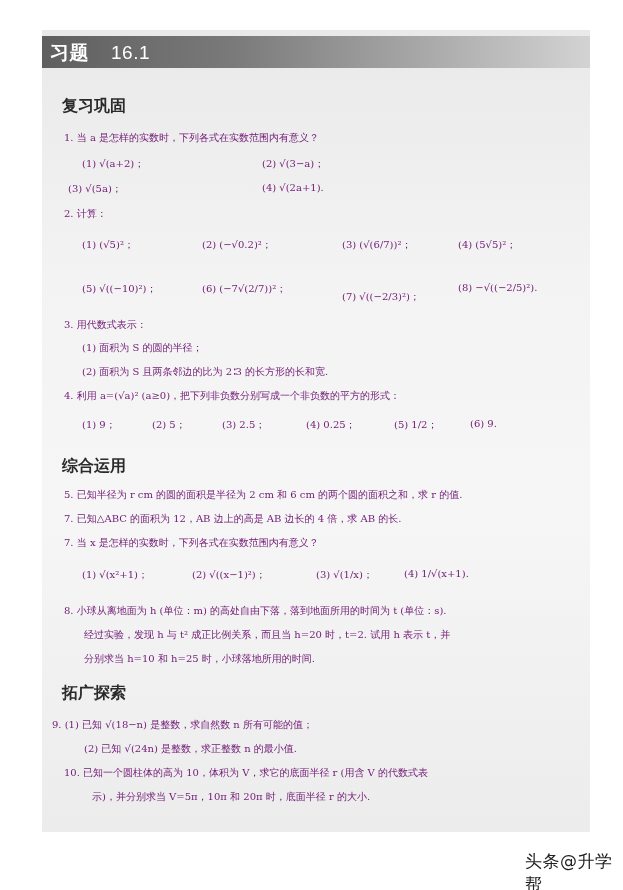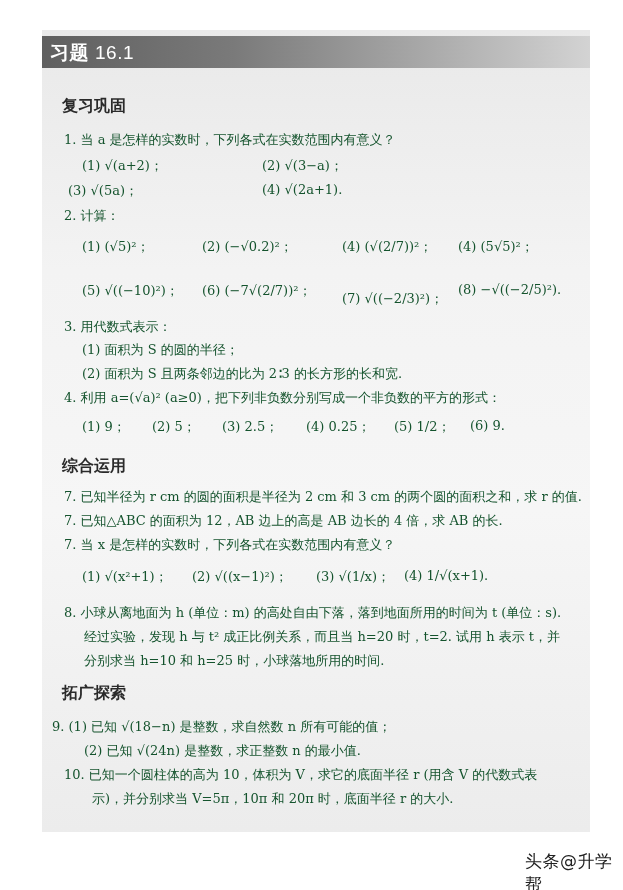--- a/index.html
+++ b/index.html
@@ -12,26 +12,26 @@
     background: linear-gradient(180deg,#e9e9e9 0%,#f3f3f3 30%,#f6f6f6 60%,#ececec 100%);
   }
   .title-bar {
     position:absolute; left:42px; top:36px; width:548px; height:32px;
     background: linear-gradient(90deg,#5f5f5f 0%,#7a7a7a 35%,#a9a9a9 70%,#d3d3d3 100%);
   }
   .title-text {
     position:absolute; left:50px; top:40px; color:#fff; font-size:19px; font-weight:bold;
     font-family:"DejaVu Sans", sans-serif; letter-spacing:0.5px;
   }
-  .title-text .num { font-weight:normal; margin-left:6px; font-family:"Liberation Sans", sans-serif; }
+  .title-text .num { font-weight:normal; margin-left:22px; font-family:"Liberation Sans", sans-serif; }
   .section {
     position:absolute; left:62px; font-size:16px; font-weight:bold;
     font-family:"DejaVu Sans", sans-serif; color:#2a2a2a;
   }
-  .line { position:absolute; font-size:13px; white-space:nowrap; color:#14532d; }
+  .line { position:absolute; font-size:10px; white-space:nowrap; color:#701a75; }
   .footer {
     position:absolute; top:855px; font-size:11px; color:#555;
     font-family:"DejaVu Sans", sans-serif;
     margin-top:37px;
   }
   .wm {
     position:absolute; left:525px; top:850px; font-size:17px; color:#222;
     font-family:"DejaVu Sans", sans-serif; letter-spacing:0.5px;
   }
 </style>
@@ -48,41 +48,41 @@
 
 <div class="line" style="left:64px;top:131px">1. 当 a 是怎样的实数时，下列各式在实数范围内有意义？</div>
 <div class="line" style="left:82px;top:157px">(1) √(a+2)；</div>
 <div class="line" style="left:262px;top:157px">(2) √(3−a)；</div>
 <div class="line" style="left:68px;top:182px">(3) √(5a)；</div>
 <div class="line" style="left:262px;top:182px">(4) √(2a+1).</div>
 
 <div class="line" style="left:64px;top:207px">2. 计算：</div>
 <div class="line" style="left:82px;top:238px">(1) (√5)²；</div>
 <div class="line" style="left:202px;top:238px">(2) (−√0.2)²；</div>
-<div class="line" style="left:342px;top:238px">(4) (√(2/7))²；</div>
+<div class="line" style="left:342px;top:238px">(3) (√(6/7))²；</div>
 <div class="line" style="left:458px;top:238px">(4) (5√5)²；</div>
 <div class="line" style="left:82px;top:282px">(5) √((−10)²)；</div>
 <div class="line" style="left:202px;top:282px">(6) (−7√(2/7))²；</div>
 <div class="line" style="left:342px;top:290px">(7) √((−2/3)²)；</div>
 <div class="line" style="left:458px;top:282px">(8) −√((−2/5)²).</div>
 
 <div class="line" style="left:64px;top:318px">3. 用代数式表示：</div>
 <div class="line" style="left:82px;top:341px">(1) 面积为 S 的圆的半径；</div>
 <div class="line" style="left:82px;top:365px">(2) 面积为 S 且两条邻边的比为 2∶3 的长方形的长和宽.</div>
 <div class="line" style="left:64px;top:389px">4. 利用 a=(√a)² (a≥0)，把下列非负数分别写成一个非负数的平方的形式：</div>
 <div class="line" style="left:82px;top:418px">(1) 9；</div>
 <div class="line" style="left:152px;top:418px">(2) 5；</div>
 <div class="line" style="left:222px;top:418px">(3) 2.5；</div>
 <div class="line" style="left:306px;top:418px">(4) 0.25；</div>
 <div class="line" style="left:394px;top:418px">(5) 1/2；</div>
 <div class="line" style="left:470px;top:418px">(6) 9.</div>
 
 <div class="section" style="top:456px">综合运用</div>
 
-<div class="line" style="left:64px;top:488px">7. 已知半径为 r cm 的圆的面积是半径为 2 cm 和 3 cm 的两个圆的面积之和，求 r 的值.</div>
+<div class="line" style="left:64px;top:488px">5. 已知半径为 r cm 的圆的面积是半径为 2 cm 和 6 cm 的两个圆的面积之和，求 r 的值.</div>
 <div class="line" style="left:64px;top:512px">7. 已知△ABC 的面积为 12，AB 边上的高是 AB 边长的 4 倍，求 AB 的长.</div>
 <div class="line" style="left:64px;top:536px">7. 当 x 是怎样的实数时，下列各式在实数范围内有意义？</div>
 <div class="line" style="left:82px;top:568px">(1) √(x²+1)；</div>
 <div class="line" style="left:192px;top:568px">(2) √((x−1)²)；</div>
 <div class="line" style="left:316px;top:568px">(3) √(1/x)；</div>
 <div class="line" style="left:404px;top:568px">(4) 1/√(x+1).</div>
 
 <div class="line" style="left:64px;top:604px">8. 小球从离地面为 h (单位：m) 的高处自由下落，落到地面所用的时间为 t (单位：s).</div>
 <div class="line" style="left:84px;top:628px">经过实验，发现 h 与 t² 成正比例关系，而且当 h=20 时，t=2. 试用 h 表示 t，并</div>
 <div class="line" style="left:84px;top:652px">分别求当 h=10 和 h=25 时，小球落地所用的时间.</div>

